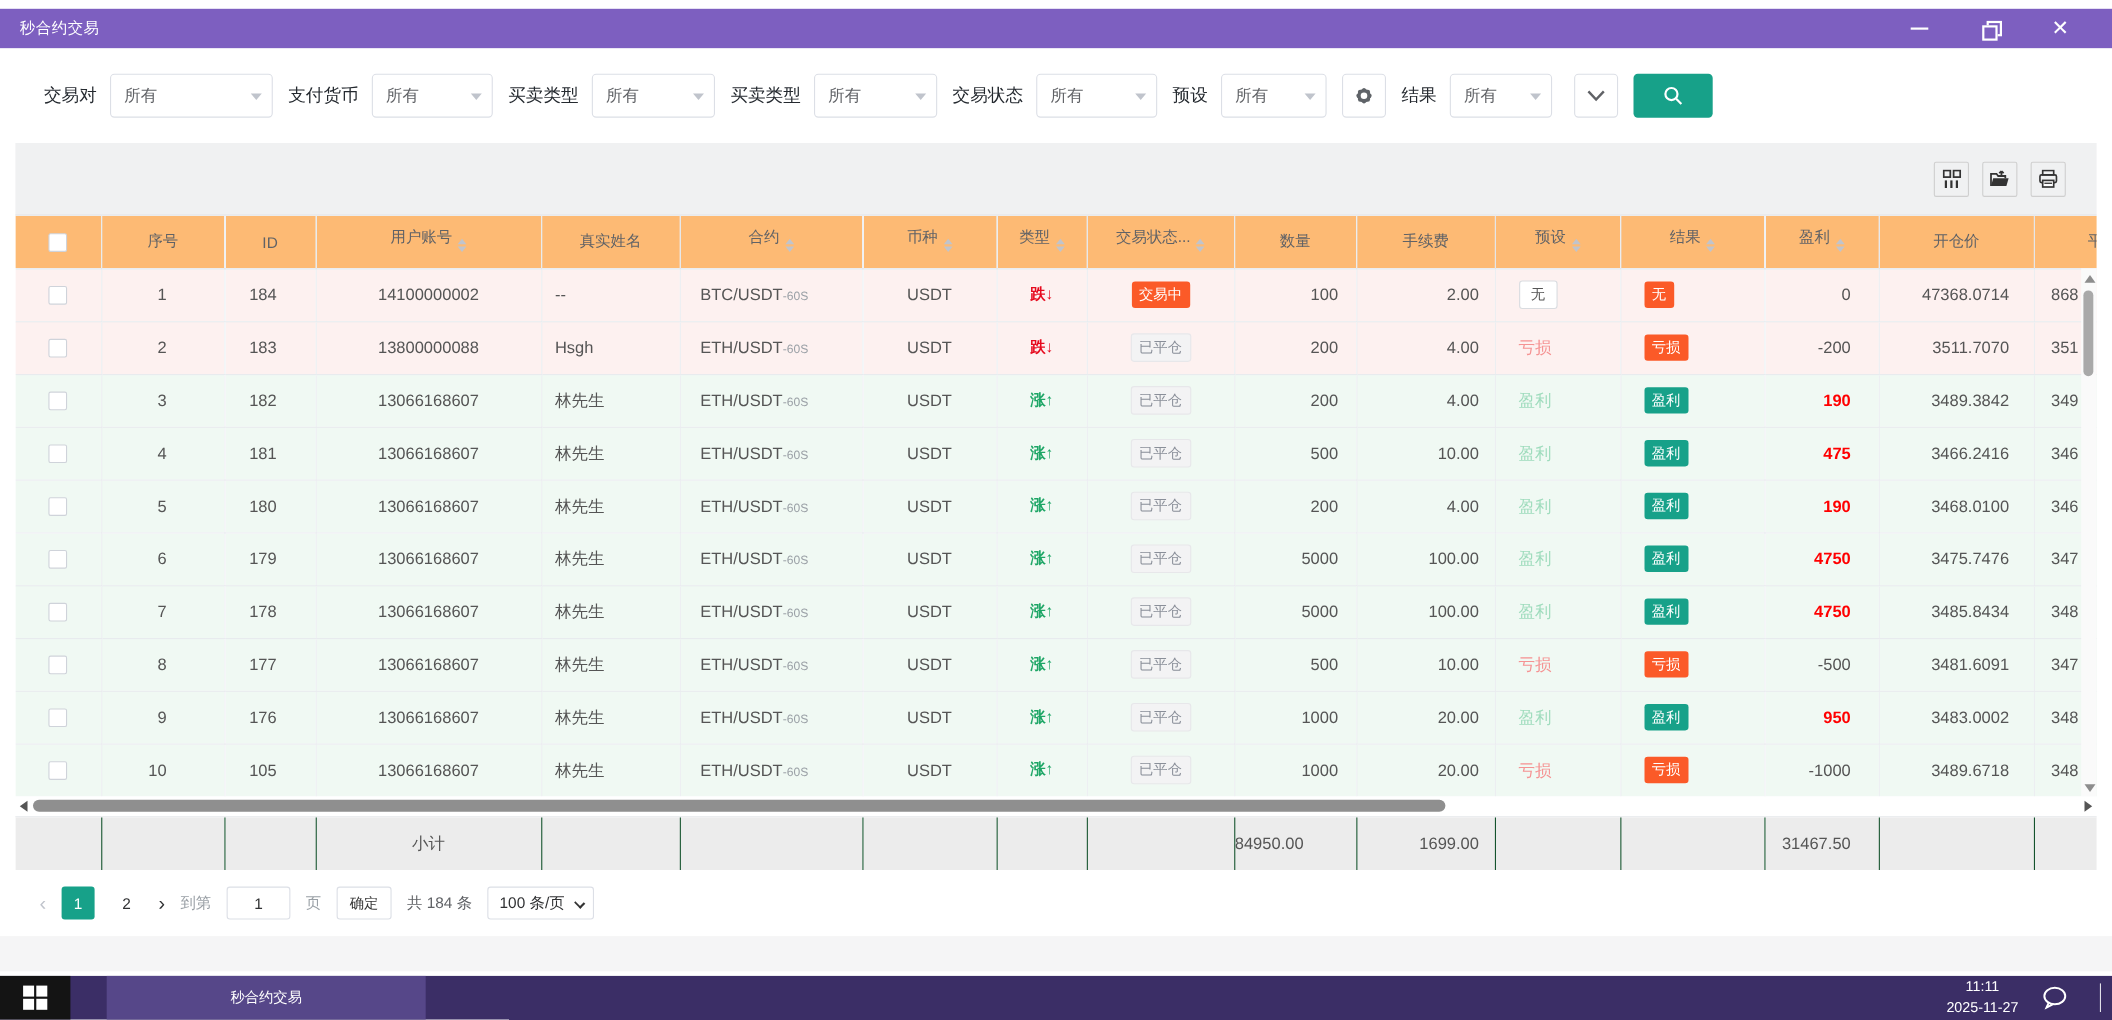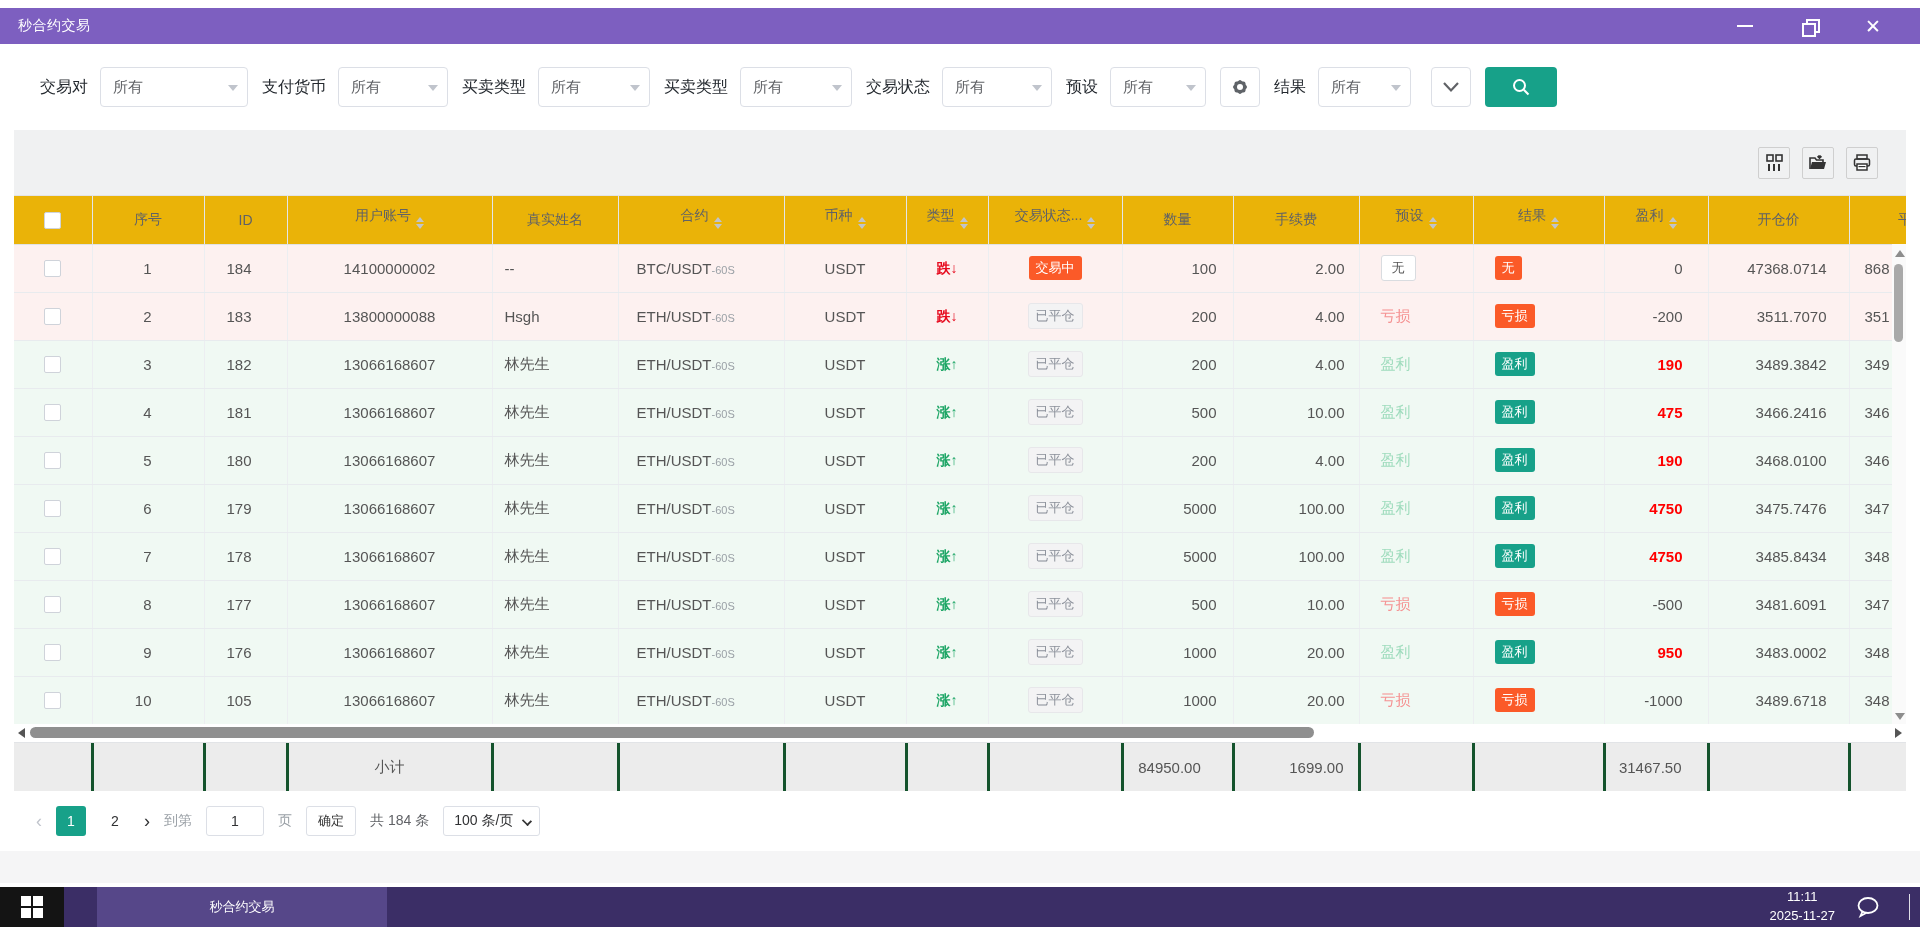--- a/index.html
+++ b/index.html
@@ -35,21 +35,21 @@
   
   .content { flex:1; background:#fff; position:relative; }
   .card { margin:0 14px; }
   .card-toolbar { height:66px; background:#f0f1f2; border-bottom:1px solid #e3e4e6;
     display:flex; align-items:center; justify-content:flex-end; gap:12px; padding-right:28px; }
   .tool-btn { width:32px; height:32px; border:1px solid #cfcfcf; background:#f0f1f2; border-radius:2px;
     display:flex; align-items:center; justify-content:center; cursor:pointer; }
 
   .table-wrap { position:relative; height:528px; overflow:hidden; }
   table.grid { table-layout:fixed; border-collapse:collapse; width:1975px; }
-  .grid th { height:48px; background:#eab308; color:#606266; font-weight:400; font-size:14px;
+  .grid th { height:48px; background:#fdba74; color:#606266; font-weight:400; font-size:14px;
     border-right:1px solid #e4e6e9; border-bottom:1px solid #e0e2e5; text-align:center; white-space:nowrap; overflow:hidden; }
   .grid td { height:48px; font-size:15px; color:#555; border-right:1px solid #eceef1;
     border-bottom:1px solid #e8ebee; white-space:nowrap; overflow:hidden; background:#fff; }
   tr.tint-red td { background:#FDF1F0; }
   tr.tint-green td { background:#F0F9F3; }
 
   .checkbox { display:inline-block; width:17px; height:17px; background:#fff; border:1px solid #cfd3da;
     border-radius:2px; vertical-align:middle; cursor:pointer; }
   .sort { display:inline-flex; flex-direction:column; margin-left:5px; vertical-align:-2px; cursor:pointer; }
   .sort i { width:0; height:0; border:4px solid transparent; display:block; }
@@ -81,21 +81,21 @@
   .hscroll { position:relative; height:18px; background:#fff; }
   .hs-left, .hs-right { position:absolute; top:4px; width:0; height:0; border-top:5px solid transparent; border-bottom:5px solid transparent; cursor:pointer; }
   .hs-left { left:4px; border-right:7px solid #555; }
   .hs-right { right:4px; border-left:7px solid #555; }
   .hs-thumb { position:absolute; top:3px; left:16px; width:1284px; height:11px; background:#8f8f8f; border-radius:6px; cursor:pointer; }
 
   
   .summary-wrap { overflow:hidden; width:1892px; border-top:1px solid #e2e4e7; }
   table.summary { table-layout:fixed; border-collapse:collapse; width:1975px; }
   .summary td { height:48px; background:#ececec; font-size:15px; color:#555;
-    border-right:3px solid #14532d; white-space:nowrap; overflow:hidden; }
+    border-right:1px solid #14532d; white-space:nowrap; overflow:hidden; }
 
   
   .pagination { height:60px; display:flex; align-items:center; gap:14px; padding-left:36px; background:#fff; font-size:14px; color:#606266; }
   .pg-prev { color:#c0c4cc; font-size:18px; cursor:pointer; }
   .pg-next { color:#303133; font-size:18px; cursor:pointer; }
   .pg-num { min-width:30px; height:30px; display:flex; align-items:center; justify-content:center; cursor:pointer; border-radius:3px; color:#303133; }
   .pg-num.active { background:#17A189; color:#fff; }
   .pg-goto { color:#9aa0a6; }
   .pg-input { width:58px; height:30px; border:1px solid #dcdfe6; border-radius:3px; text-align:center; font-size:14px; color:#303133; background:#fff; }
   .pg-confirm { height:30px; padding:0 11px; border:1px solid #dcdfe6; border-radius:3px; background:#fff; font-size:13px; color:#333; cursor:pointer; }
@@ -523,21 +523,21 @@
               <tr id="sum-row">
                 <td style="text-align: center;"></td>
                 <td style="text-align: right; padding-right: 52px;"></td>
                 <td style="text-align: left; padding-left: 22px;"></td>
                 <td style="text-align: center;">小计</td>
                 <td style="text-align: left; padding-left: 12px;"></td>
                 <td style="text-align: left; padding-left: 18px;"></td>
                 <td style="text-align: center;"></td>
                 <td style="text-align: center;"></td>
                 <td style="text-align: center;"></td>
-                <td style="text-align: center; padding-right: 16px;">84950.00</td>
+                <td style="text-align: left; padding-right: 16px;">84950.00</td>
                 <td style="text-align: right; padding-right: 14px;">1699.00</td>
                 <td style="text-align: left; padding-left: 21px;"></td>
                 <td style="text-align: left; padding-left: 21px;"></td>
                 <td style="text-align: right; padding-right: 25px;">31467.50</td>
                 <td style="text-align: right; padding-right: 22px;"></td>
                 <td style="text-align: left; padding-left: 15px;"></td>
               </tr>
             </tbody>
         </table>
       </div>

